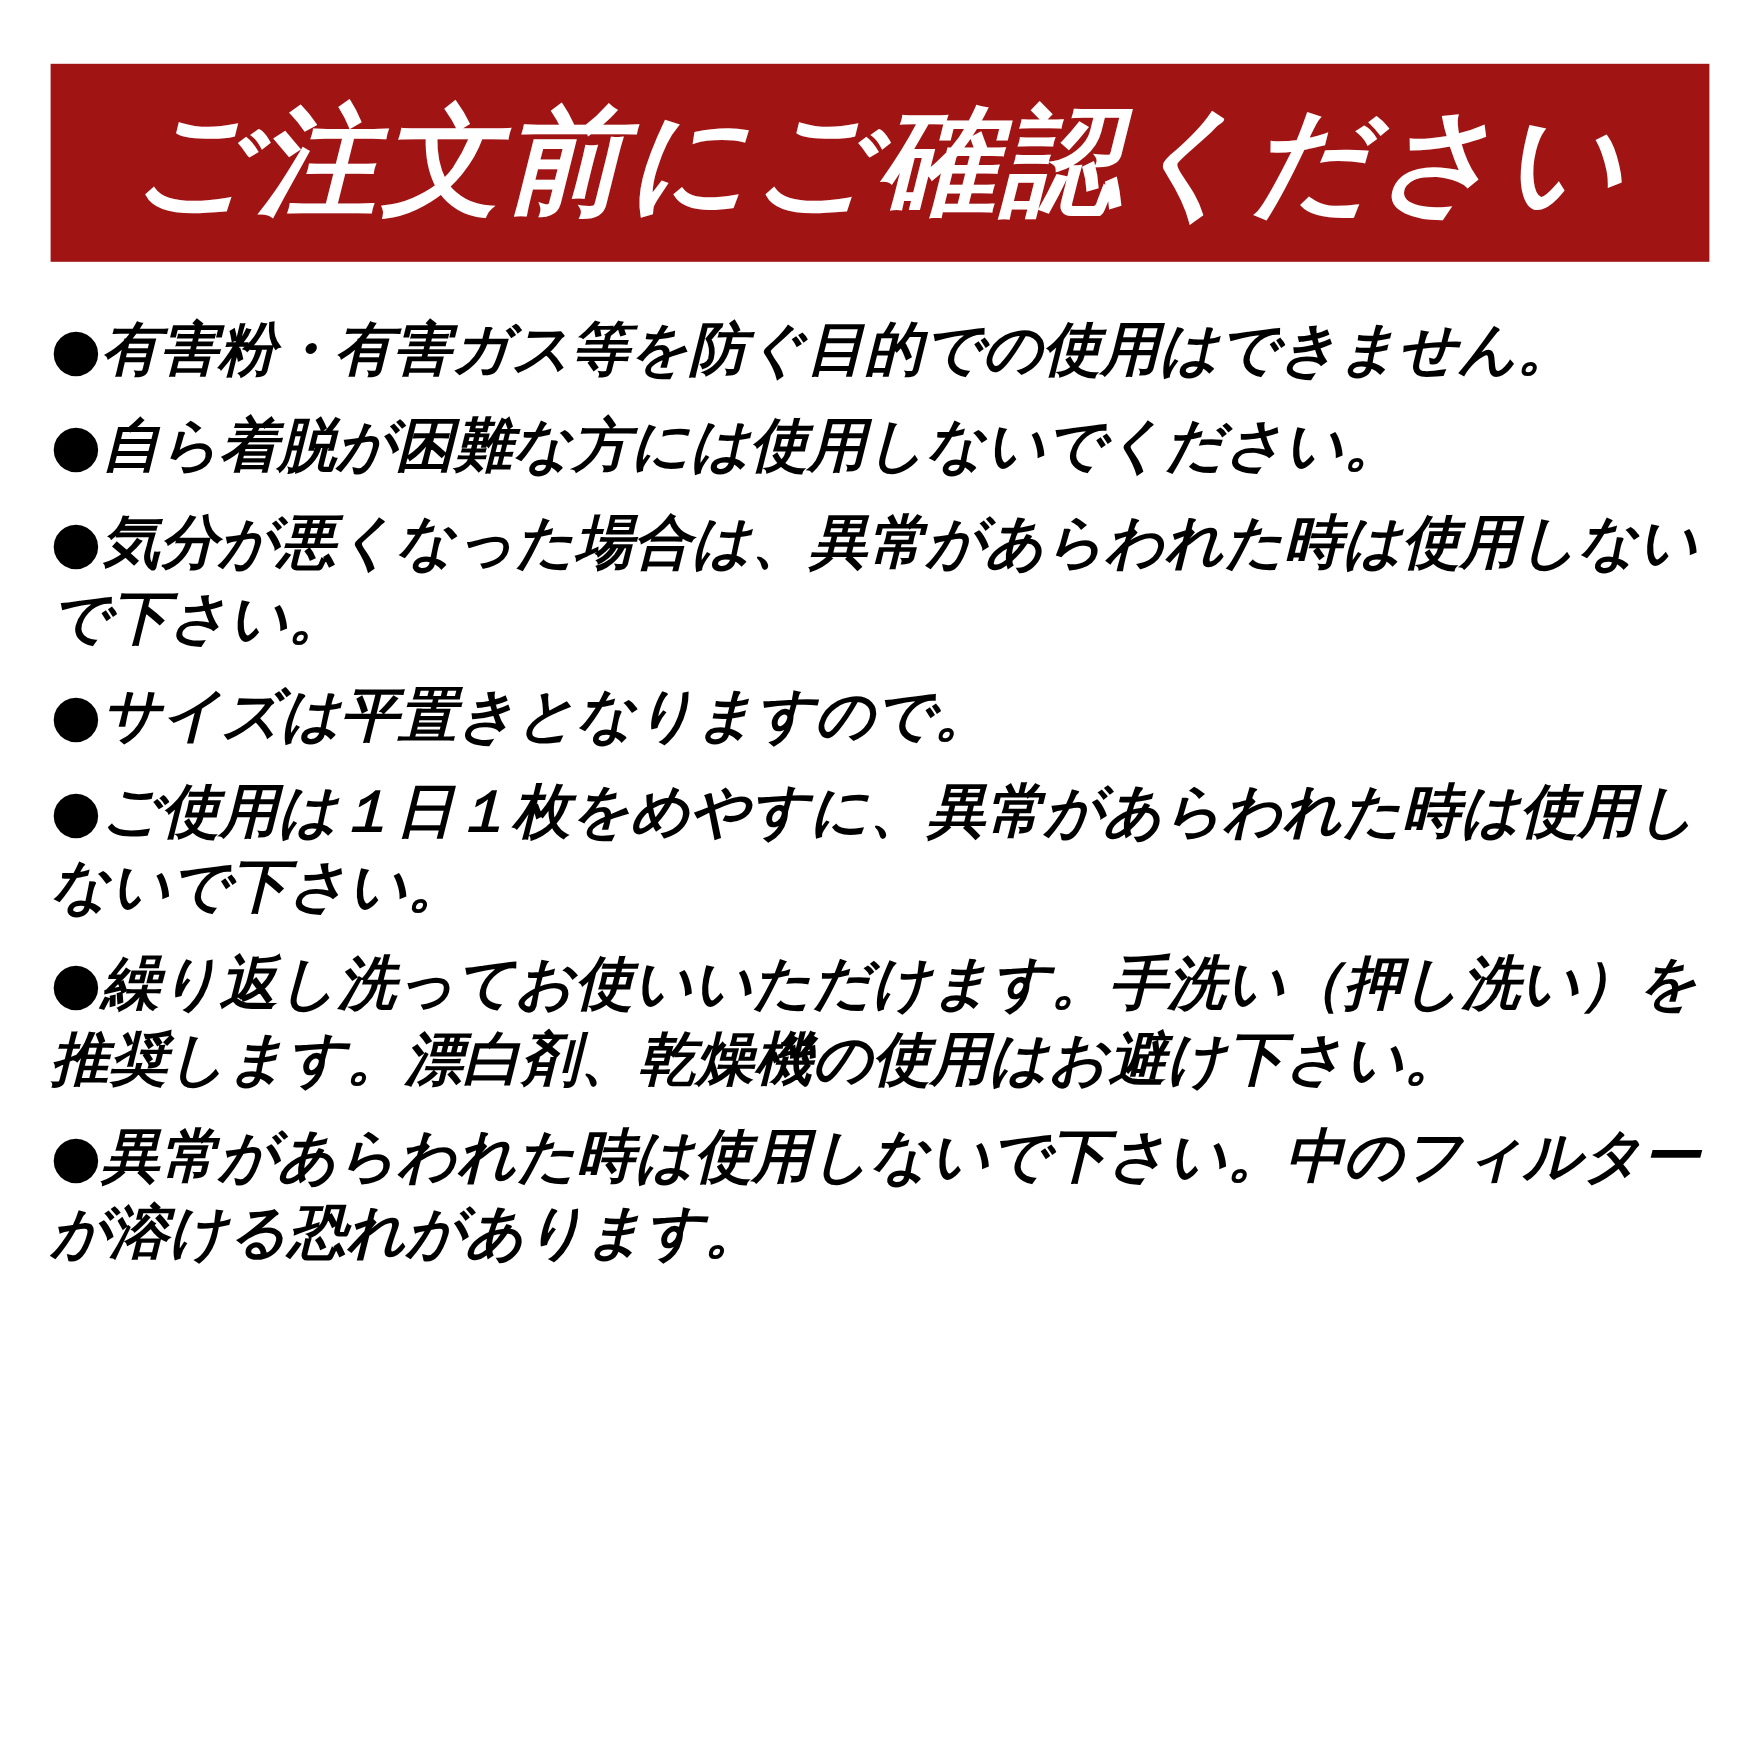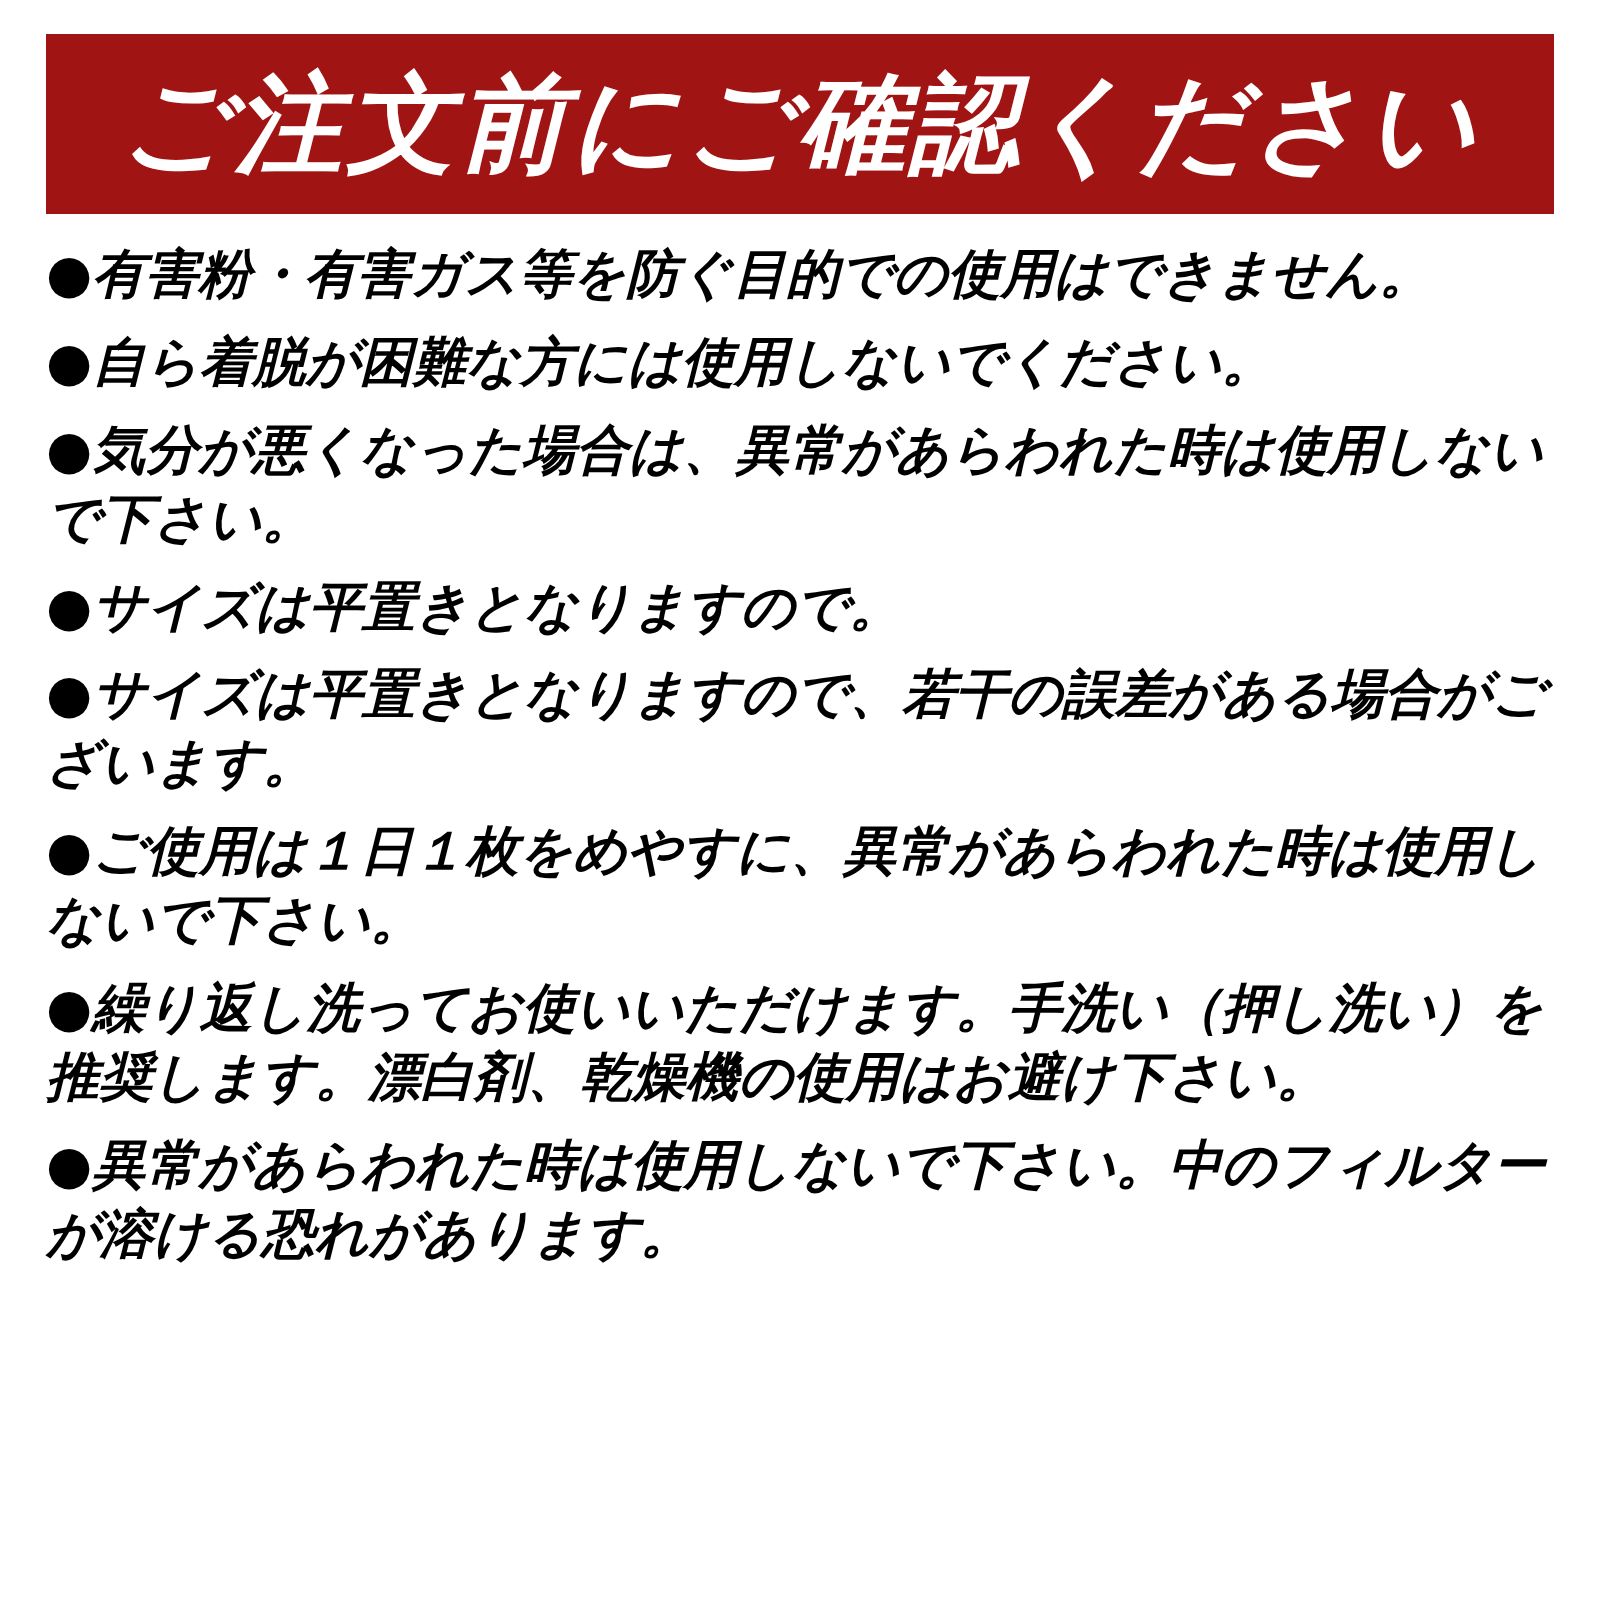--- a/index.html
+++ b/index.html
@@ -16,36 +16,36 @@
     color: #000000;
     overflow: hidden;
   }
   .page {
     width: 1600px;
     height: 1600px;
     background: #ffffff;
     box-sizing: border-box;
   }
   .banner {
-    margin: 34px 46px 0 46px;
+    margin: 58px 46px 0 46px;
     height: 180px;
     background: #a11414;
     display: flex;
     align-items: center;
     justify-content: center;
   }
   .banner-title {
     color: #ffffff;
     font-size: 108px;
     letter-spacing: 0.035em;
     white-space: nowrap;
     line-height: 1;
   }
   .content {
-    padding: 26px 46px 0 46px;
+    padding: 46px 46px 0 46px;
   }
   .notice {
     margin: 0 0 19px 0;
     font-size: 53px;
     line-height: 1.3;
     color: #000000;
     text-align: left;
   }
 </style>
 </head>
@@ -55,20 +55,19 @@
 
   <div class="banner" style="background: rgb(161, 20, 20);">
     <span class="banner-title" style="color: rgb(255, 255, 255);">ご注文前にご確認ください</span>
   </div>
 
   <div class="content">
     <p class="notice">●有害粉・有害ガス等を防ぐ目的での使用はできません。</p>
     <p class="notice">●自ら着脱が困難な方には使用しないでください。</p>
     <p class="notice">●気分が悪くなった場合は、異常があらわれた時は使用しないで下さい。</p>
     <p class="notice">●サイズは平置きとなりますので。</p>
-    <p class="notice">●サイズは平置きとなりますので、若干の誤差がある場合がございます。</p>
     <p class="notice">●ご使用は１日１枚をめやすに、異常があらわれた時は使用しないで下さい。</p>
     <p class="notice">●繰り返し洗ってお使いいただけます。手洗い（押し洗い）を推奨します。漂白剤、乾燥機の使用はお避け下さい。</p>
     <p class="notice">●異常があらわれた時は使用しないで下さい。中のフィルターが溶ける恐れがあります。</p>
 
   </div>
 
 </div>
 
 </body></html>

